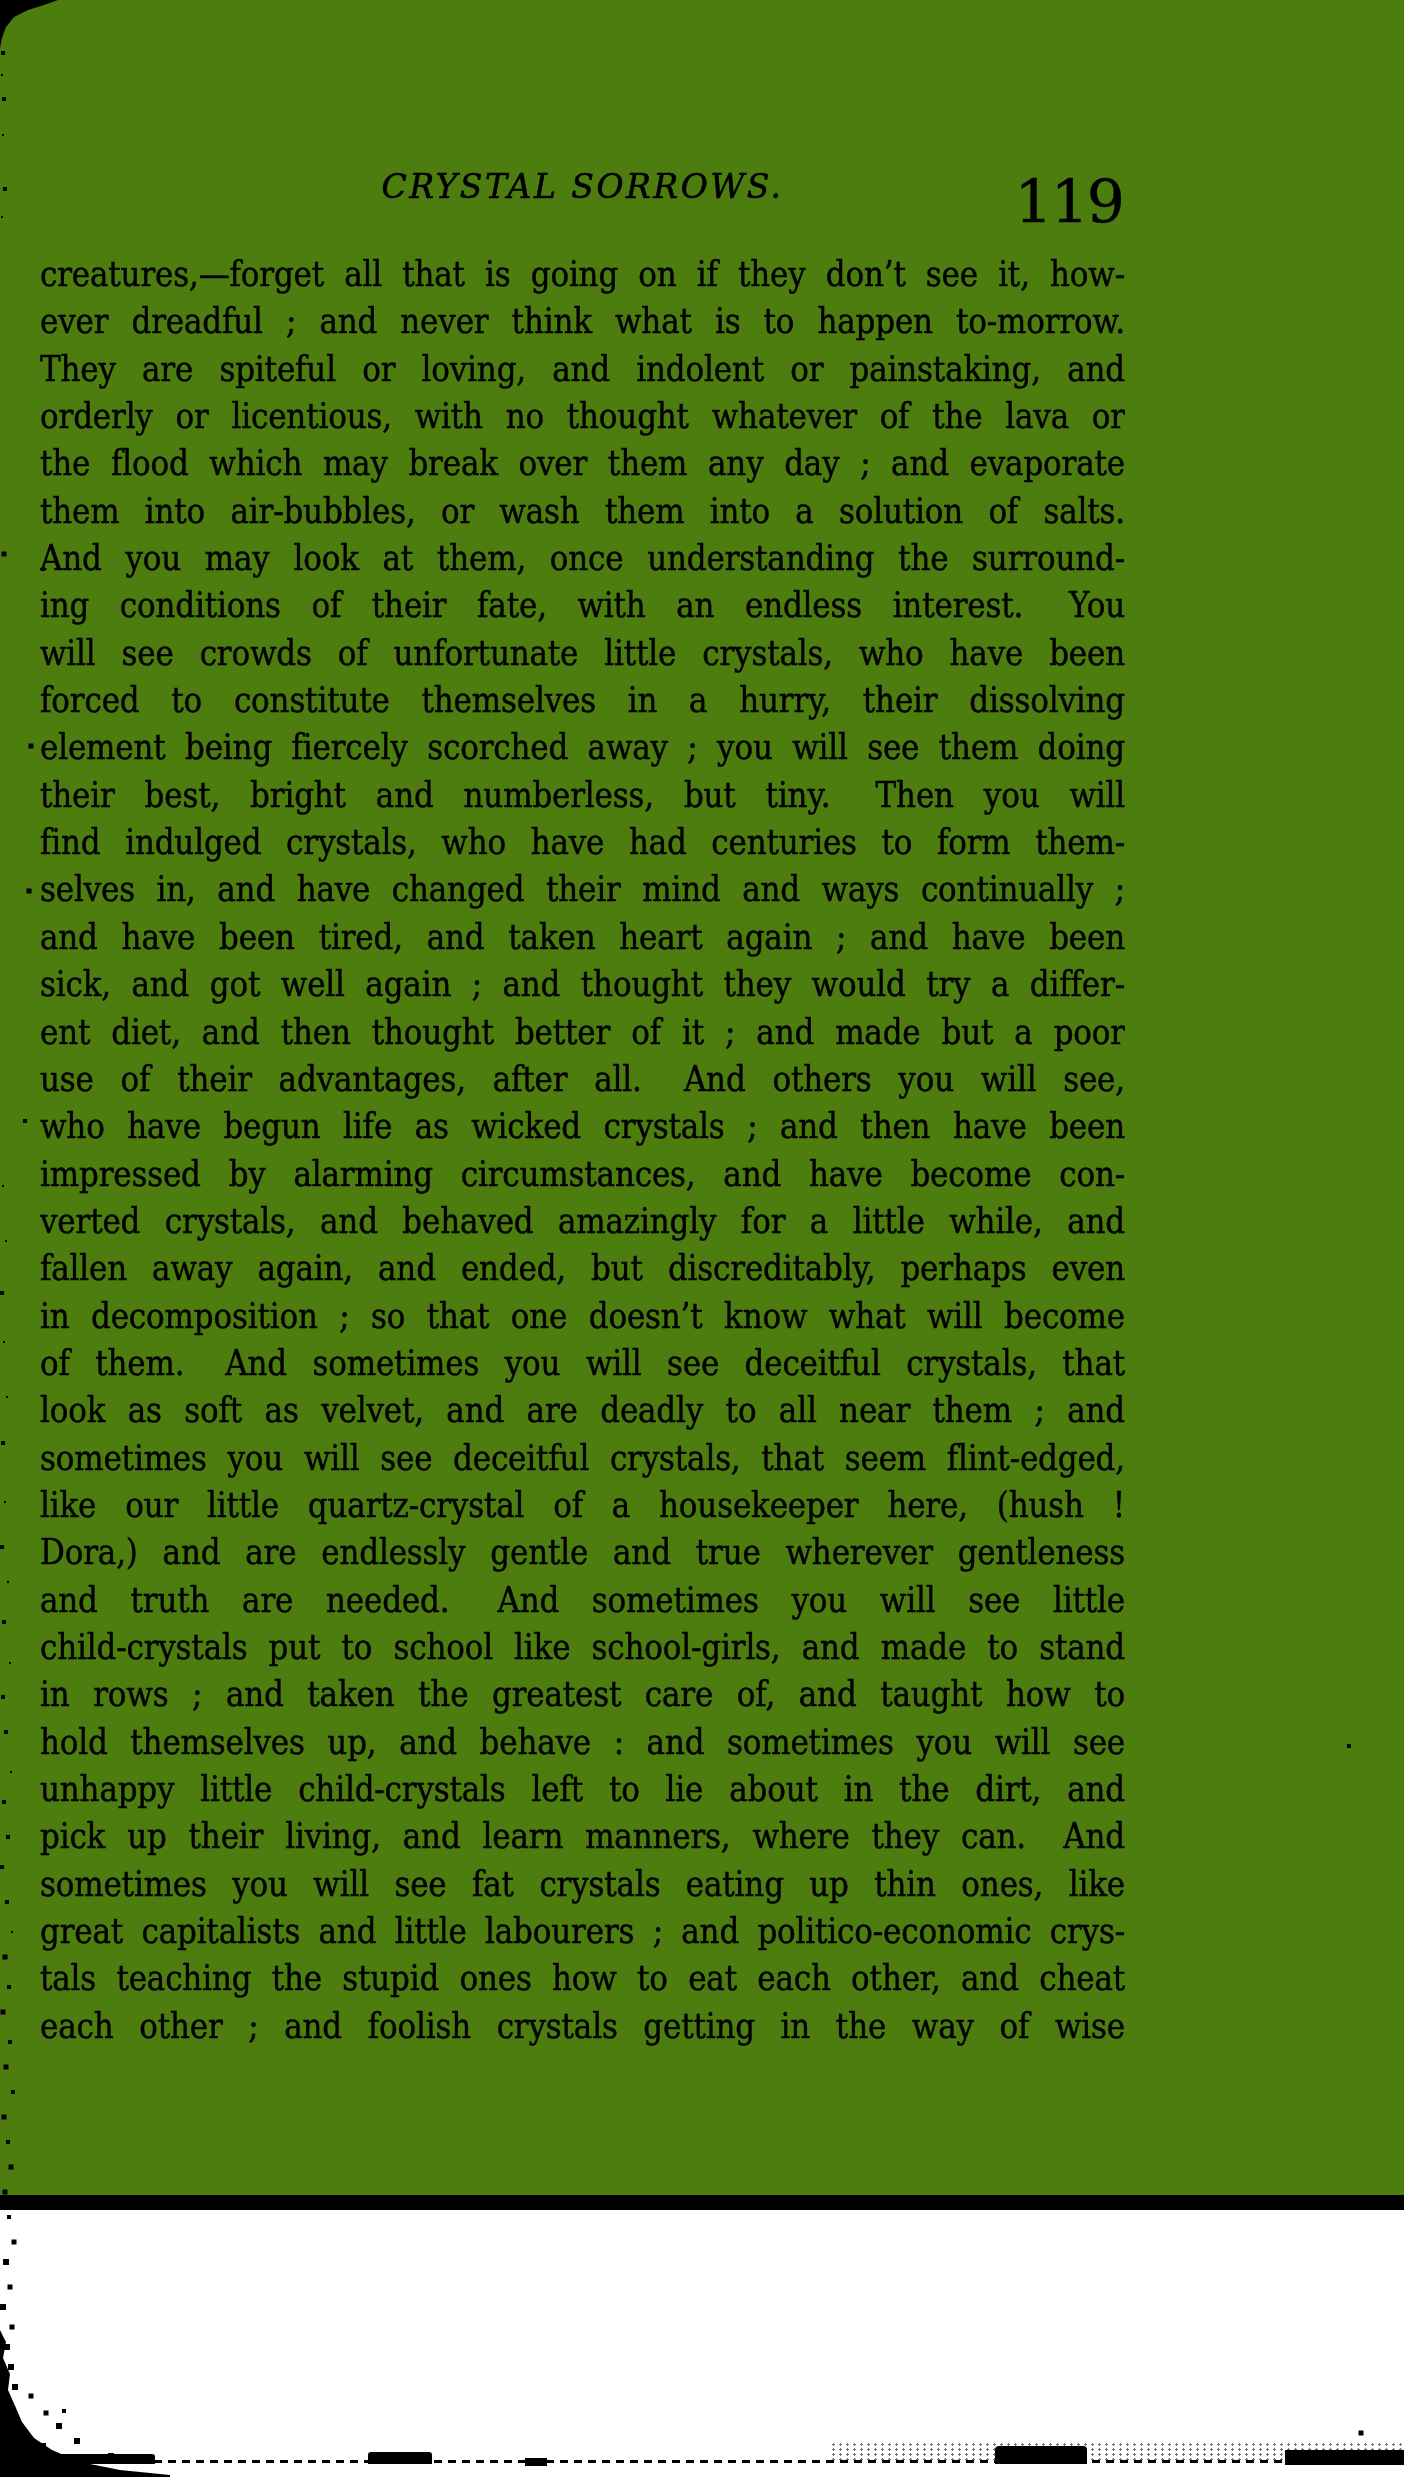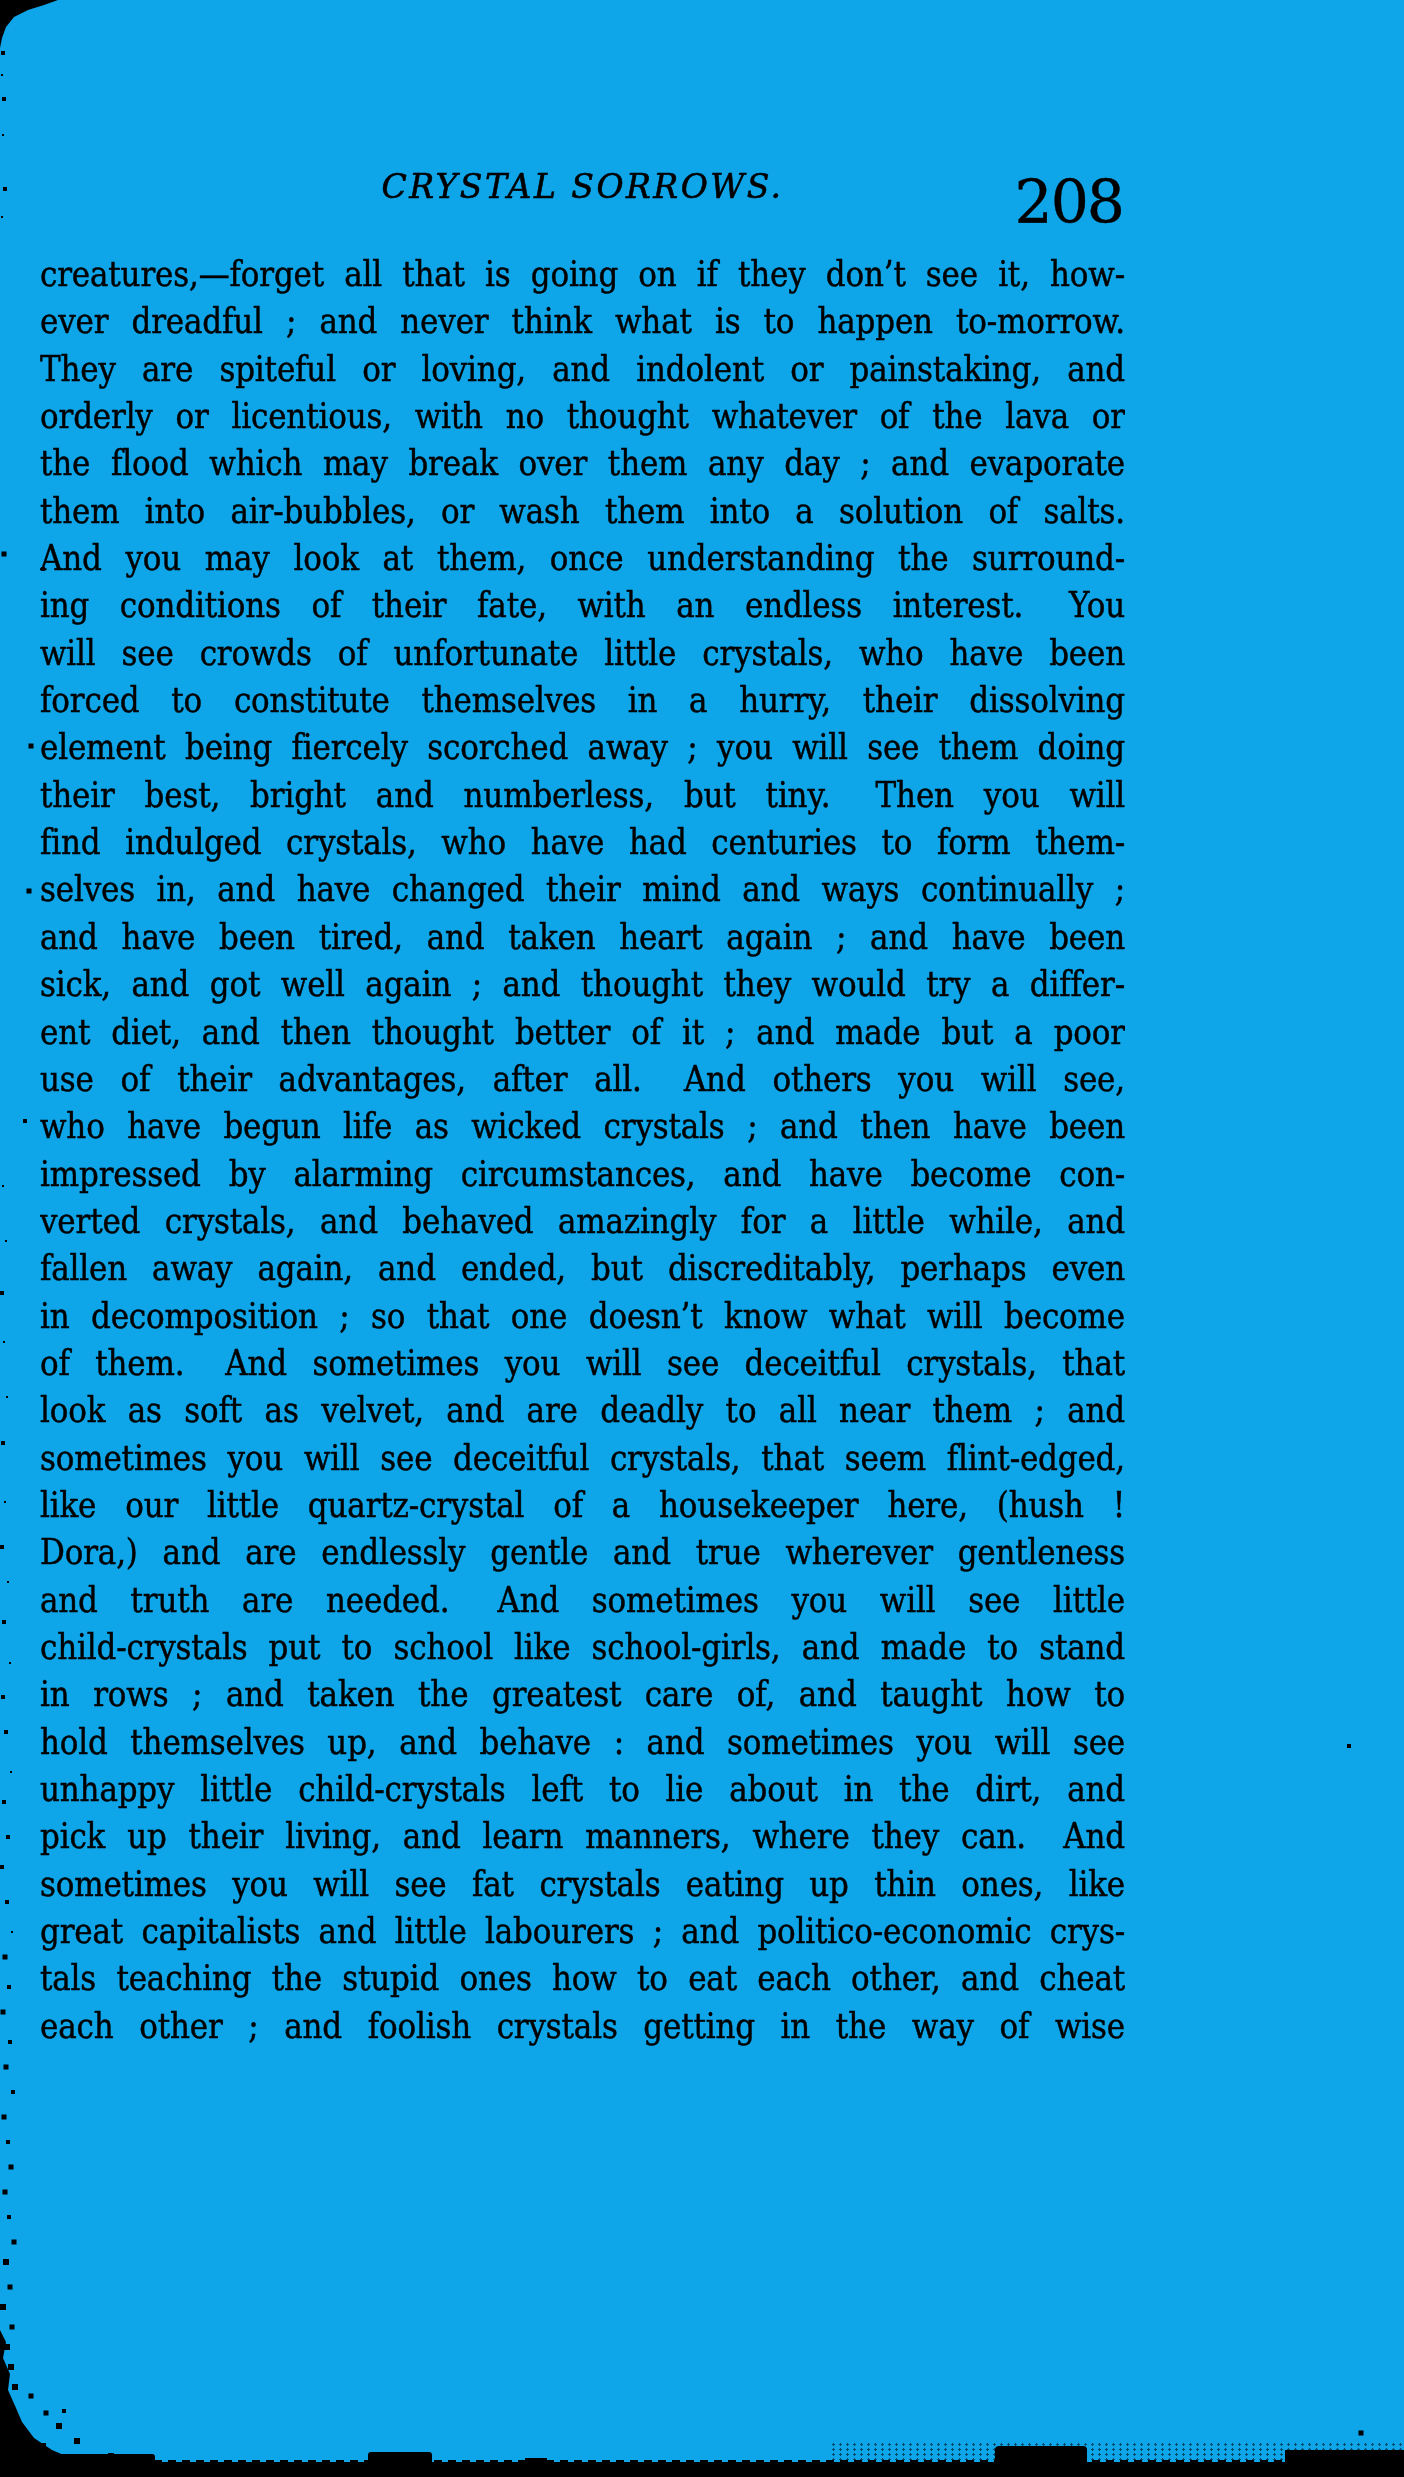--- a/index.html
+++ b/index.html
@@ -4,22 +4,22 @@
 <style>
   html, body { margin: 0; padding: 0; }
   body {
     width: 1404px; height: 2477px;
     background: #ffffff;
     overflow: hidden;
     font-family: "DejaVu Serif", serif;
   }
   .page {
     position: relative;
-    width: 1404px; height: 2477px;
-    background: #0ea5e9;
+    width: 1404px; height: 2210px;
+    background: #4d7c0f;
     color: #000;
   }
 
   
   .head-title {
     position: absolute;
     left: 40px; top: 170px; width: 1085px;
     text-align: center;
     font-style: italic;
     font-size: 33px;
@@ -121,21 +121,21 @@
     opacity: 0.55;
   }
 </style>
 </head>
 <body>
 
 <div class="page">
 
   <header>
     <div class="head-title">CRYSTAL SORROWS.</div>
-    <div class="page-number">208</div>
+    <div class="page-number">119</div>
   </header>
 
   <main class="body-text">
       <div class="line">creatures,—forget all that is going on if they don’t see it, how-</div>
       <div class="line">ever dreadful ; and never think what is to happen to-morrow.</div>
       <div class="line">They are spiteful or loving, and indolent or painstaking, and</div>
       <div class="line">orderly or licentious, with no thought whatever of the lava or</div>
       <div class="line">the flood which may break over them any day ; and evaporate</div>
       <div class="line">them into air-bubbles, or wash them into a solution of salts.</div>
       <div class="line">And you may look at them, once understanding the surround-</div>

